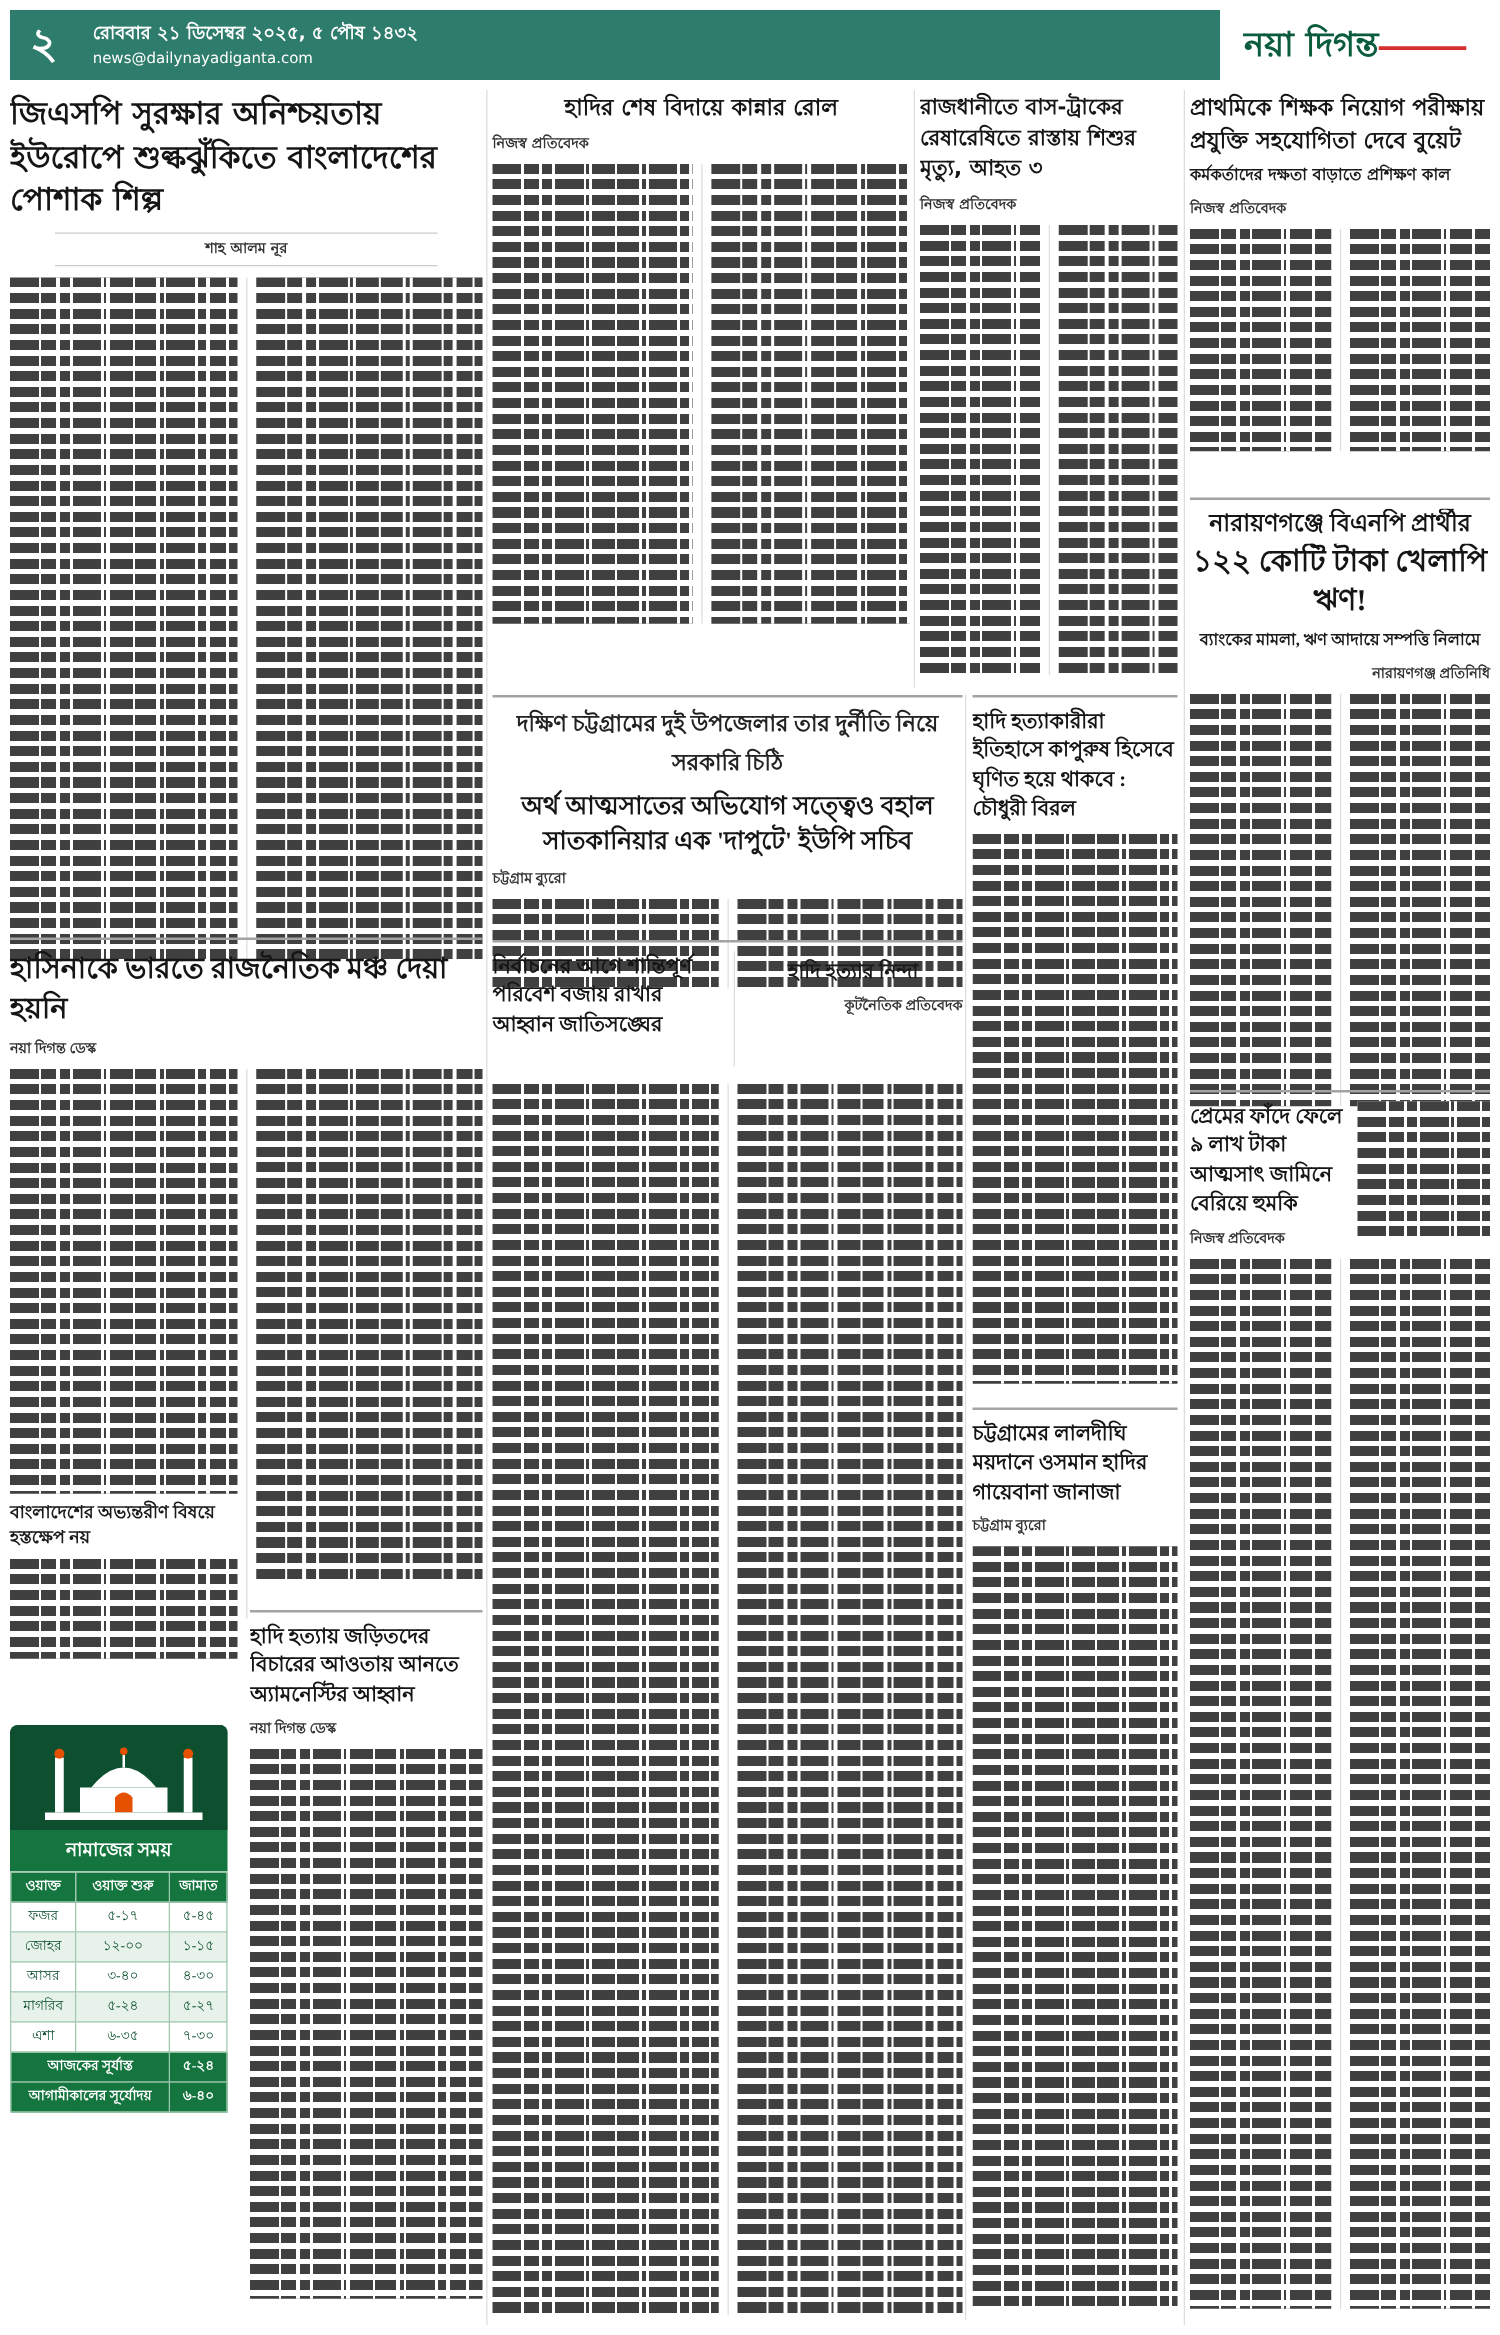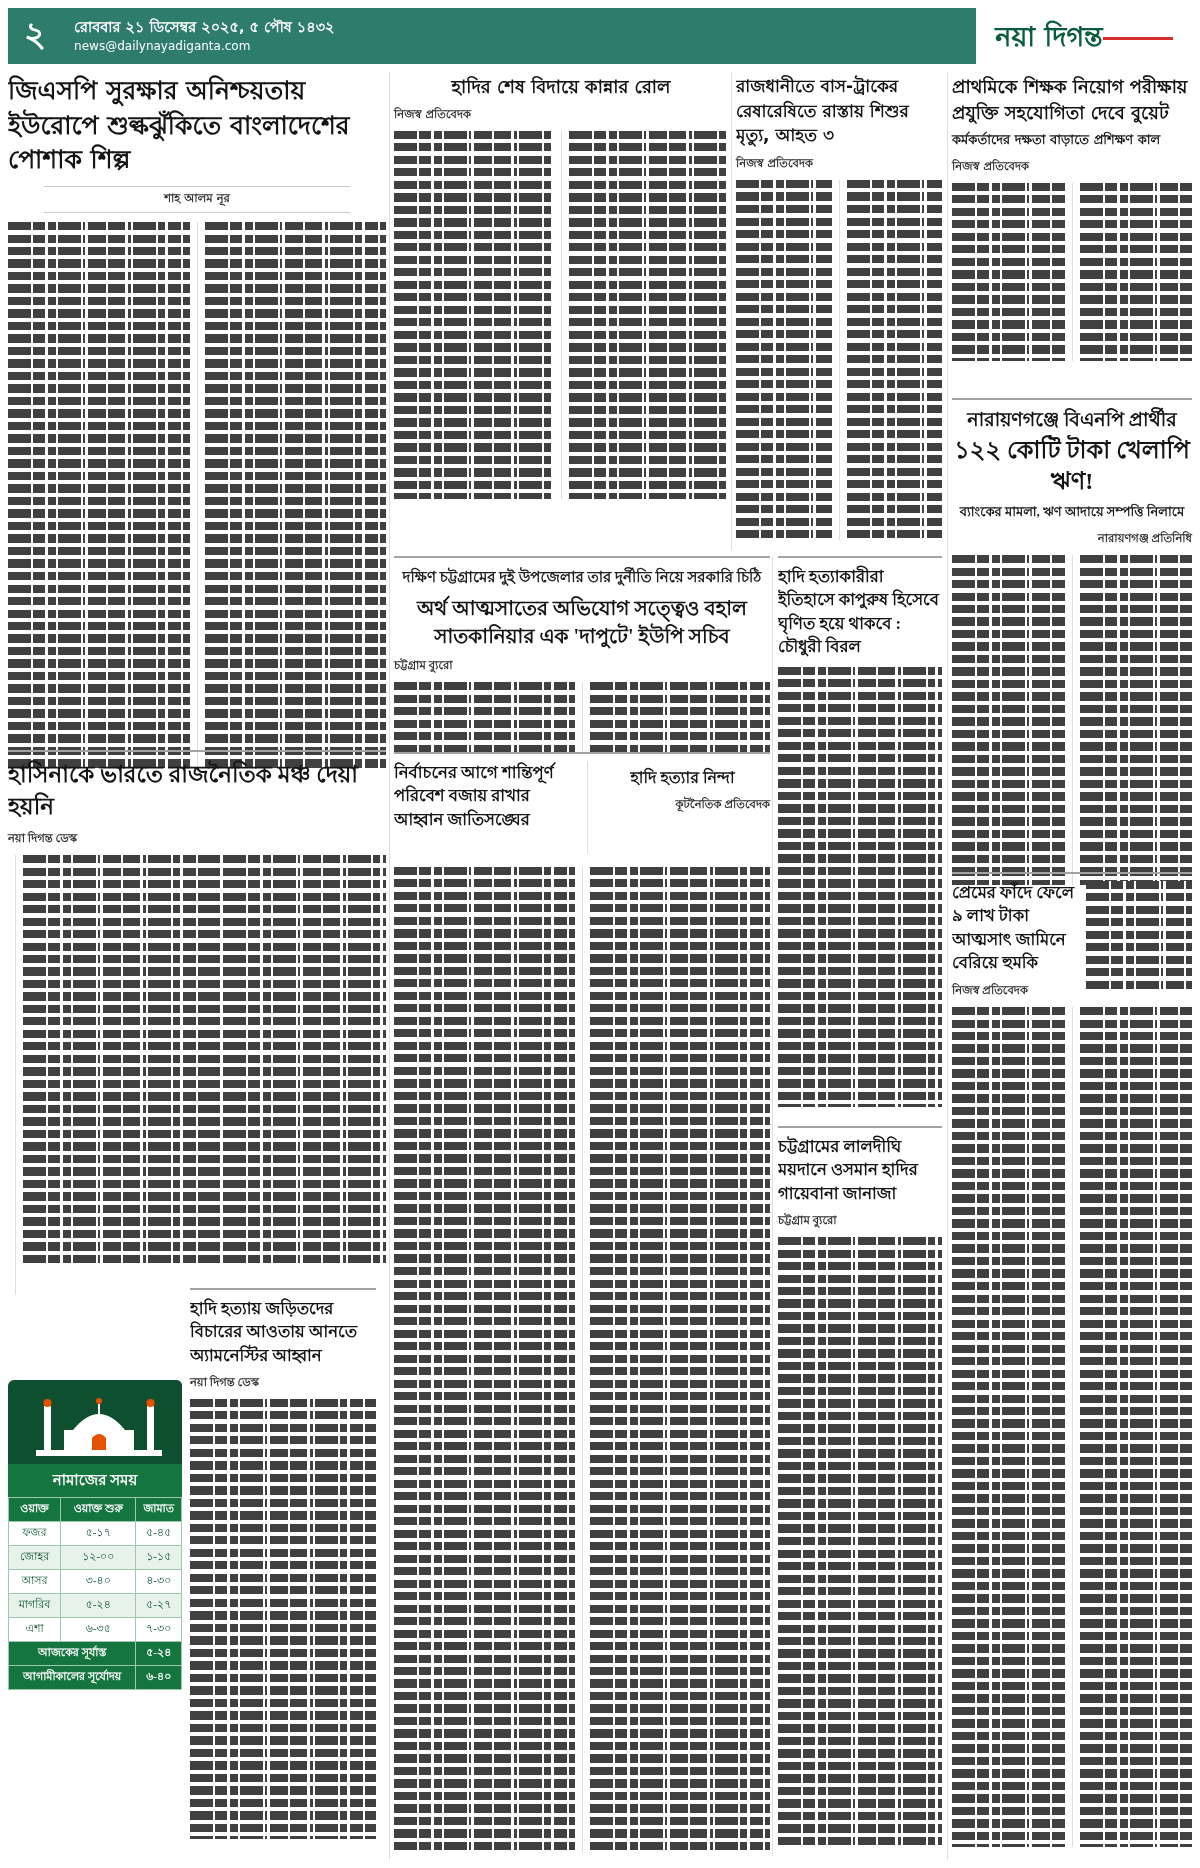--- a/index.html
+++ b/index.html
@@ -14,21 +14,21 @@
   .hl-a{font-size:25px;line-height:1.38;}
   .hl-b{font-size:18px;line-height:1.4;text-align:center;}
   .hl-c{font-size:17px;line-height:1.45;}
   .hl-d{font-size:18px;line-height:1.42;}
   .hl-e1{font-size:19px;line-height:1.35;text-align:center;}
   .hl-e2{font-size:24px;line-height:1.3;text-align:center;margin-top:2px;}
   .hl-g{font-size:23px;line-height:1.4;}
   .hl-k{font-size:20px;line-height:1.4;text-align:center;}
   .hl-s{font-size:16.5px;line-height:1.42;}
   .sidehead{font-size:16px;font-weight:bold;text-align:center;line-height:1.4;}
-  .kicker{font-size:15px;font-weight:bold;text-align:center;color:#232323;margin-bottom:4px;}
+  .kicker{font-size:18px;font-weight:bold;text-align:center;color:#232323;margin-bottom:4px;}
   .subtitle{font-size:13px;font-weight:bold;margin-top:5px;}
   .subtitle-center{text-align:center;}
   .subhead{font-size:14px;font-weight:bold;line-height:1.4;margin:6px 0;}
 
   .byline{font-size:11.5px;font-weight:bold;color:#333;margin:7px 0 6px 0;}
   .byline-center{text-align:right;}
   .byline-rule{border-top:1px solid #cbcbcb;border-bottom:1px solid #cbcbcb;
                text-align:center;padding:3px 0;margin:8px 36px 9px 36px;}
 
   
@@ -151,26 +151,31 @@
       <div class="ft"></div>
       <div class="vr"></div>
       <div class="ft"></div>
     </div>
   </div>
 
   <div class="block rule-top" style="left:8px;top:750px;width:378px;">
     <div class="hl hl-g">হাসিনাকে ভারতে রাজনৈতিক মঞ্চ দেয়া হয়নি</div>
     <div class="byline">নয়া দিগন্ত ডেস্ক</div>
     <div style="display:flex;align-items:flex-start;">
+      <div style="flex:1;">
+        <div class="ft" style="height:340px;"></div>
+        <div class="subhead">বাংলাদেশের অভ্যন্তরীণ বিষয়ে হস্তক্ষেপ নয়</div>
+        <div class="ft" style="height:80px;"></div>
+      </div>
       <div class="vr" style="height:440px;"></div>
       <div class="ft" style="height:410px;"></div>
     </div>
   </div>
 
-  <div class="block rule-top" style="left:190px;top:1288px;width:186px;">
+  <div class="block rule-top" style="left:200px;top:1288px;width:186px;">
     <div class="hl hl-s">হাদি হত্যায় জড়িতদের বিচারের আওতায় আনতে অ্যামনেস্টির আহ্বান</div>
     <div class="byline">নয়া দিগন্ত ডেস্ক</div>
     <div class="ft" style="height:440px;"></div>
   </div>
 
   <div class="block" style="left:8px;top:1380px;width:174px;font-family:Liberation Serif, serif;">
     <div class="mosque">
       <svg viewBox="0 0 166 84" width="182" height="84">
         <rect width="166" height="84" fill="#0d4f2e"></rect>
         <rect x="28" y="26" width="7" height="44" fill="#ffffff"></rect>

